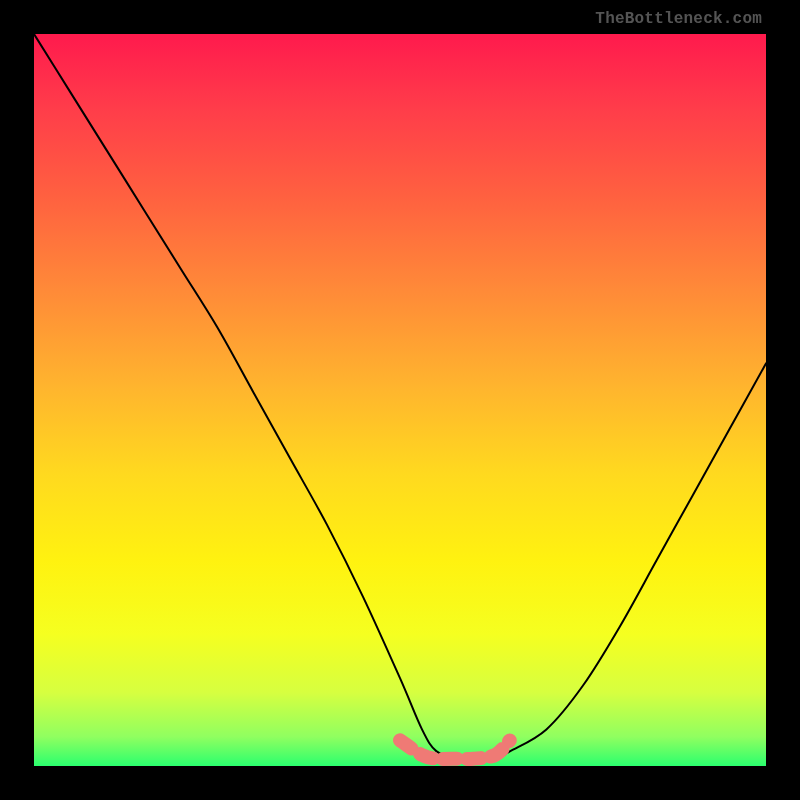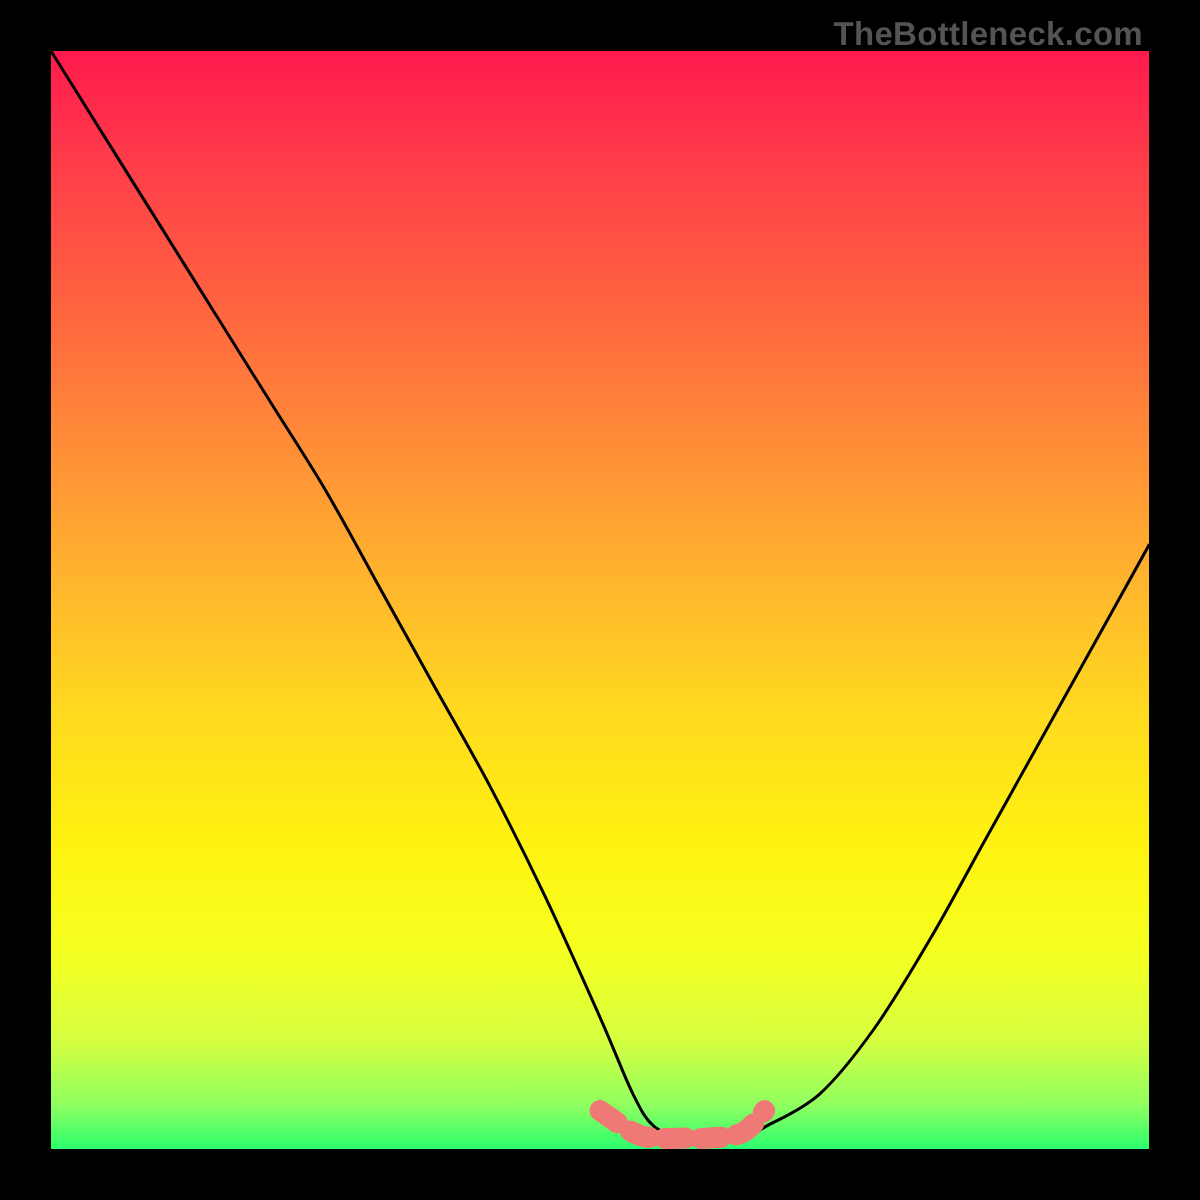--- a/index.html
+++ b/index.html
@@ -27,22 +27,22 @@
       #f5ff20 82%,
       #d6ff40 90%,
       #90ff60 96%,
       #2bff6e 100%
     );
   }
   .watermark {
     position: absolute;
     top: 10px;
     right: 38px;
-    font-family: Liberation Sans, sans-serif;
-    font-size: 22px;
+    font-family: Liberation Mono, monospace;
+    font-size: 16px;
     font-weight: 600;
     color: #545454;
     letter-spacing: 0.2px;
   }
   svg.curve {
     position: absolute;
     left: 0;
     top: 0;
     width: 732px;
     height: 732px;

